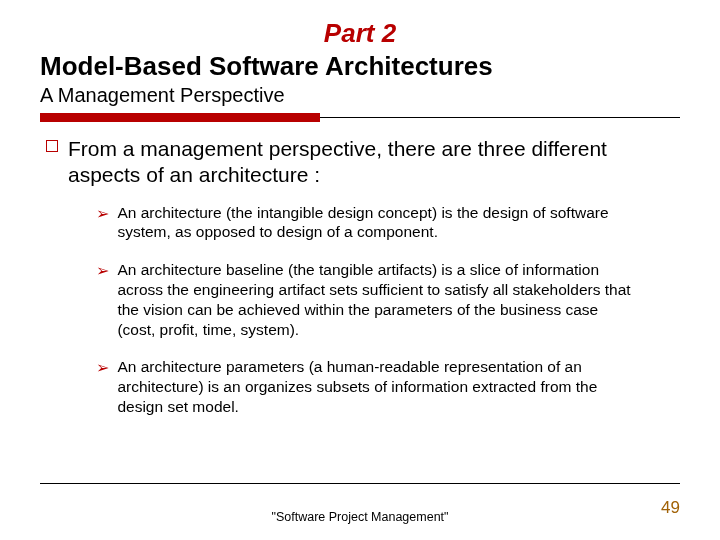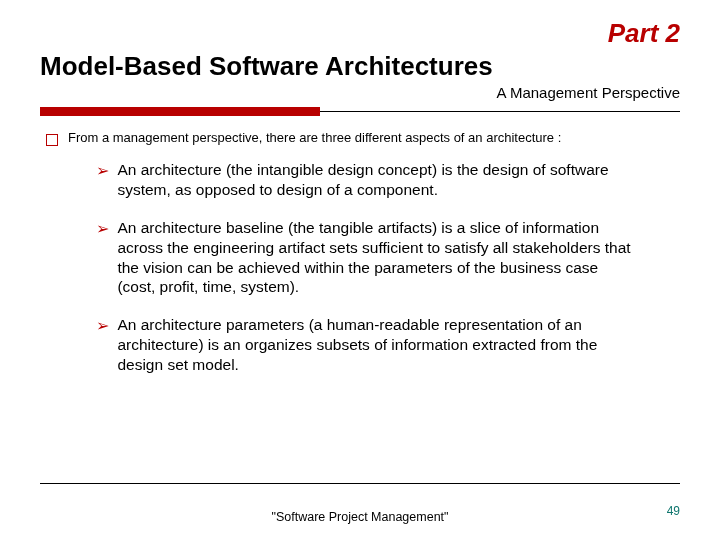--- a/index.html
+++ b/index.html
@@ -5,37 +5,37 @@
   * { margin: 0; padding: 0; box-sizing: border-box; }
   body {
     width: 720px;
     height: 540px;
     background: #fff;
     font-family: Verdana, Geneva, sans-serif;
     position: relative;
     padding: 18px 40px 0 40px;
   }
   .part-title {
-    text-align: right;
+    text-align: center;
     font-weight: bold;
     font-style: italic;
     font-size: 26px;
     color: #b80000;
     margin-bottom: 2px;
   }
   .main-title {
     text-align: left;
     font-weight: bold;
     font-size: 26px;
     color: #000;
     margin-bottom: 2px;
   }
   .subtitle {
-    text-align: right;
-    font-size: 15px;
+    text-align: left;
+    font-size: 20px;
     color: #000;
     margin-bottom: 6px;
   }
   .redbar-row {
     display: flex;
     align-items: center;
     margin-bottom: 14px;
   }
   .redbar {
     height: 9px;
@@ -43,21 +43,21 @@
     background: #b80000;
   }
   .thinline {
     flex: 1;
     height: 1px;
     background: #000;
   }
   .intro {
     display: flex;
     align-items: flex-start;
-    font-size: 13px;
+    font-size: 21px;
     line-height: 1.25;
     margin: 0 6px 14px 6px;
   }
   .intro .bullet {
     width: 12px;
     height: 12px;
     border: 1.5px solid #b80000;
     margin-right: 10px;
     margin-top: 4px;
     flex-shrink: 0;
@@ -93,22 +93,22 @@
     left: 0;
     right: 0;
     text-align: center;
     font-size: 12.5px;
     line-height: 1.25;
   }
   .page-num {
     position: absolute;
     bottom: 22px;
     right: 40px;
-    font-size: 12px;
-    color: #0f766e;
+    font-size: 17px;
+    color: #a16207;
   }
 </style>
 </head>
 <body>
 
 <div class="part-title">Part 2</div>
 <div class="main-title">Model-Based Software Architectures</div>
 <div class="subtitle">A Management Perspective</div>
 
 <div class="redbar-row">

